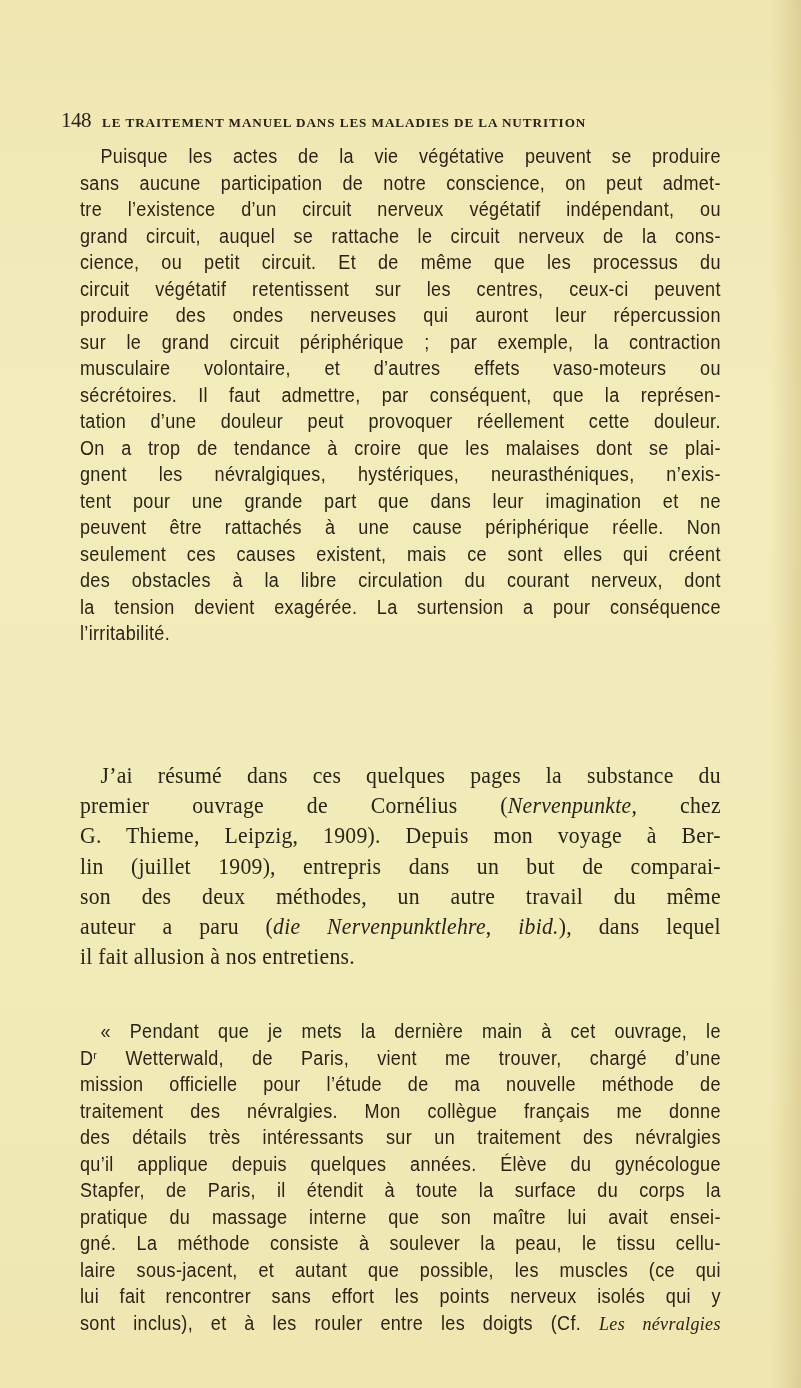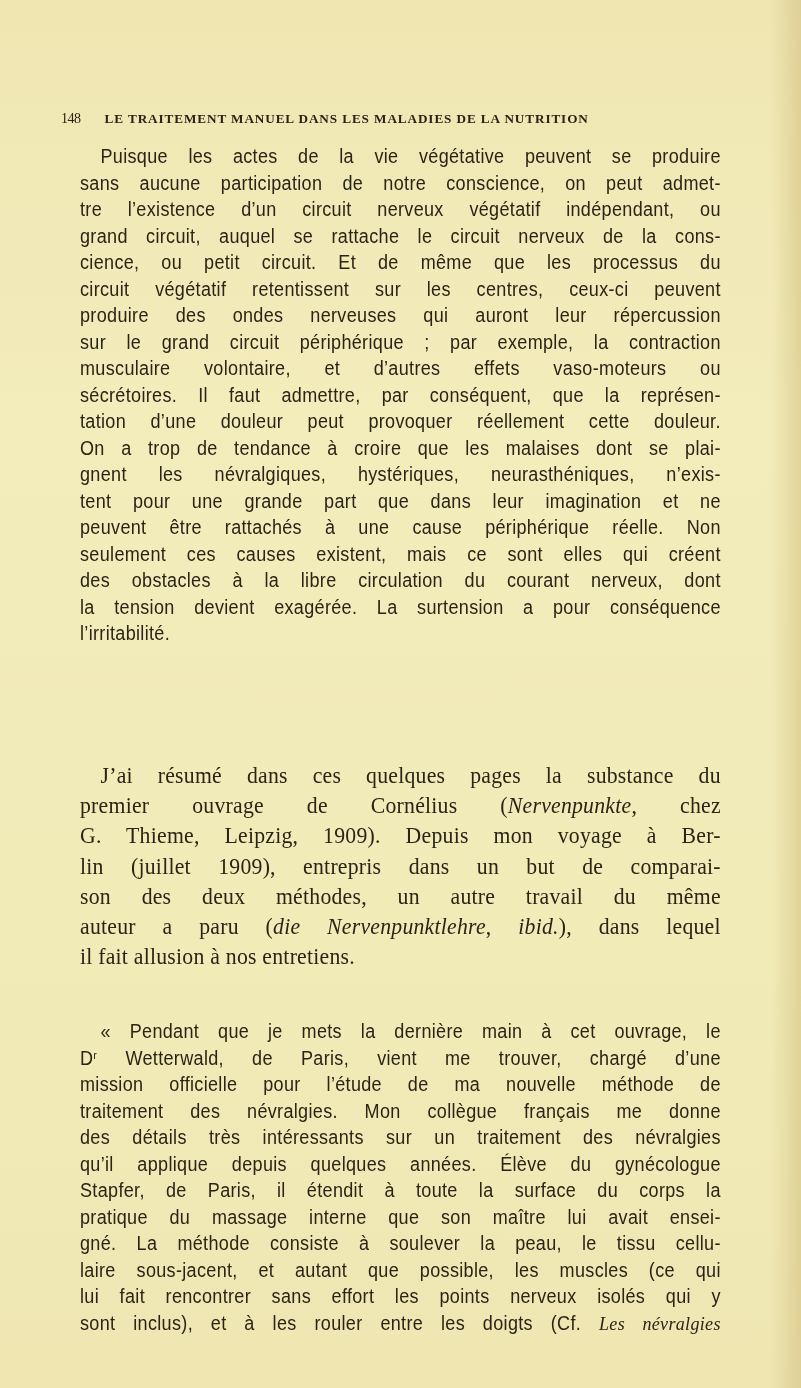--- a/index.html
+++ b/index.html
@@ -21,30 +21,30 @@
     .header {
       position: absolute;
       left: 61px;
       top: 108px;
       width: 680px;
       white-space: nowrap;
       color: #2a2214;
       font-family: "DejaVu Serif", serif;
     }
     .page-number {
-      font-size: 14px;
+      font-size: 21px;
       font-family: "Liberation Serif", serif;
       letter-spacing: -0.5px;
       vertical-align: baseline;
     }
     .running-title {
       font-size: 13.2px;
       font-weight: bold;
       letter-spacing: 0.9px;
-      margin-left: 19px;
+      margin-left: 6px;
       font-family: "Liberation Serif", serif;
     }
     .text-block {
       position: absolute;
       left: 80px;
       width: 641px;
       color: #2b2416;
       font-family: "Liberation Serif", serif;
       text-align: justify;
     }

